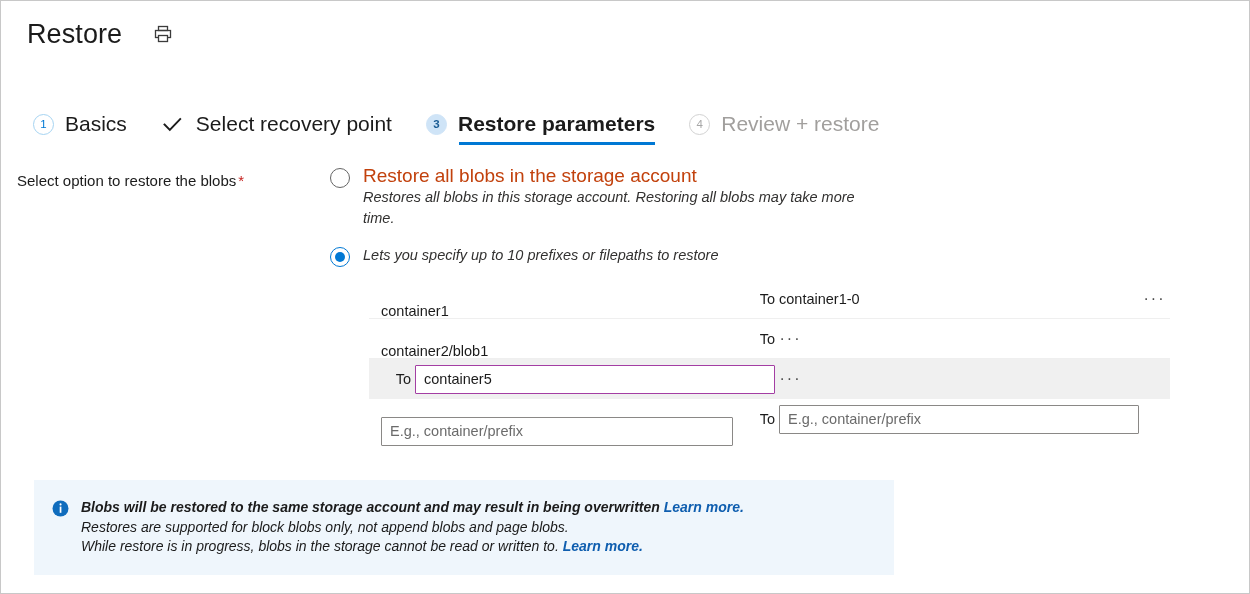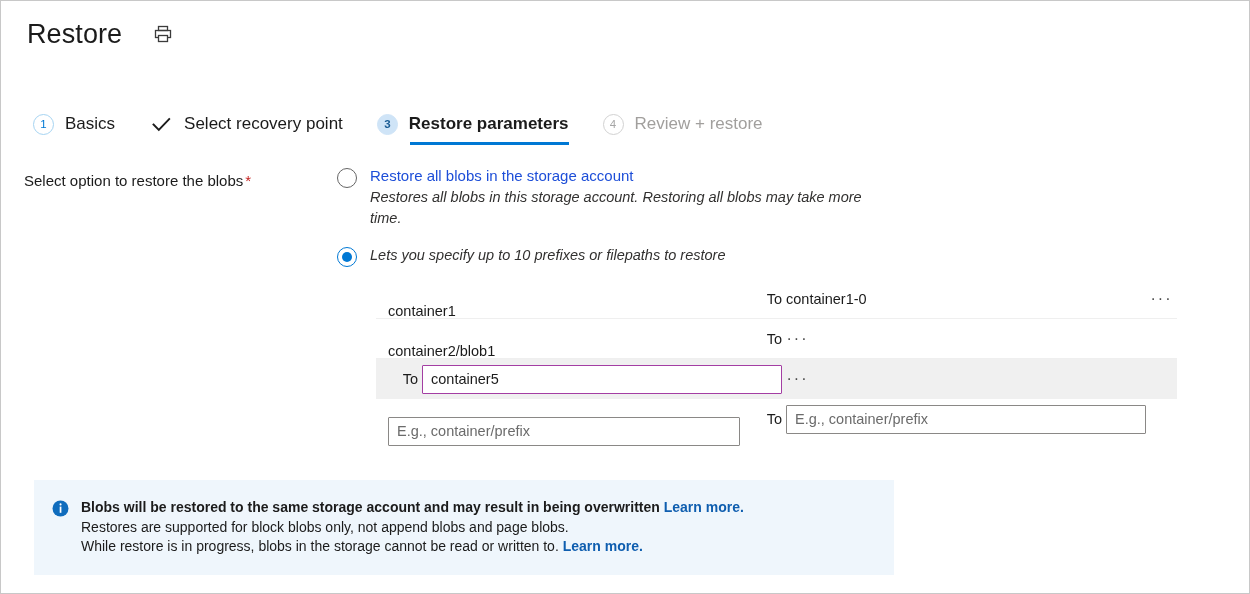--- a/index.html
+++ b/index.html
@@ -95,37 +95,37 @@
   }
   .step-marker.check {
     border: none;
     background: none;
     color: #1b1b1b;
     font-size: 19px;
     width: 24px;
   }
   .step-label {
     margin-left: 11px;
-    font-size: 17px;
+    font-size: 21px;
     color: #1b1b1b;
     white-space: nowrap;
   }
   .step.is-active .step-label { font-weight: 700; }
   .step.is-disabled .step-label { color: #a19f9d; }
   .step.is-active .step-underline {
     position: absolute;
     left: 33px;
     right: 4px;
     bottom: -2px;
     height: 3px;
     background: #0078d4;
   }
 
   
-  .form-area { position: relative; padding-left: 23px; margin-top: 20px; }
+  .form-area { position: relative; padding-left: 16px; margin-top: 20px; }
   .field-row { display: flex; align-items: flex-start; }
   .field-label {
     width: 313px;
     font-size: 15px;
     color: #1b1b1b;
     padding-top: 6px;
     flex: none;
     line-height: 20px;
   }
   .req-star { color: #c5221f; margin-left: 2px; }
@@ -146,22 +146,22 @@
   }
   .radio.checked { border-color: #0078d4; border-width: 1.6px; }
   .radio.checked::after {
     content: "";
     width: 10px; height: 10px;
     border-radius: 50%;
     background: #0078d4;
   }
   .option-text { margin-left: 13px; }
   .option-title {
-    font-size: 15px;
-    color: #1d4ed8;
+    font-size: 19px;
+    color: #c2410c;
     line-height: 21px;
   }
   .option-desc {
     font-size: 14.5px;
     color: #323130;
     line-height: 21px;
     max-width: 510px;
     margin-top: 1px;
     font-style: italic;
   }
@@ -239,20 +239,21 @@
   .info-icon {
     width: 17px; height: 17px;
     flex: none;
     margin-top: 2px;
   }
   .info-body { margin-left: 12px; }
   .info-line {
     font-size: 14px;
     color: #1b1b1b;
     line-height: 19.5px;
+    font-style: italic;
   }
   .info-line.bold { font-weight: 700; }
   .link {
     color: #0f5eaf;
     font-weight: 700;
     text-decoration: none;
     cursor: pointer;
   }
 </style>
 </head>

